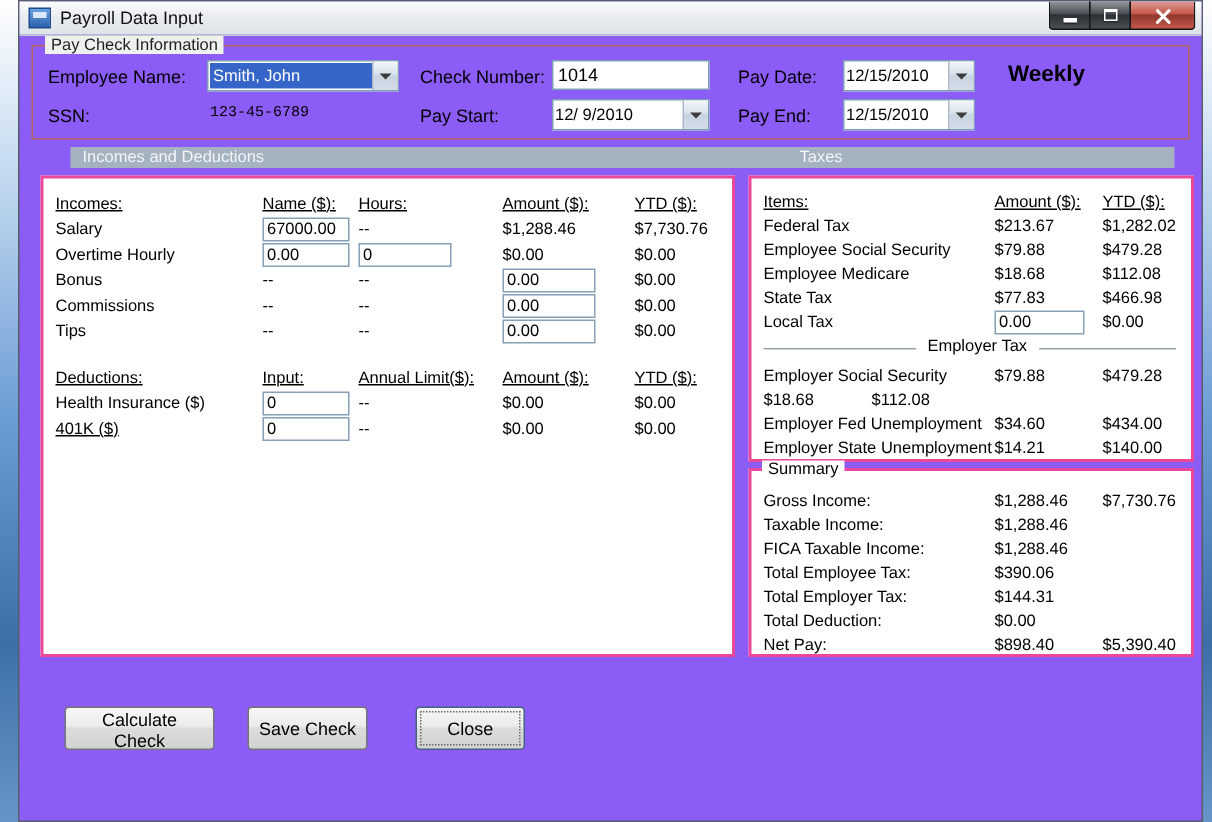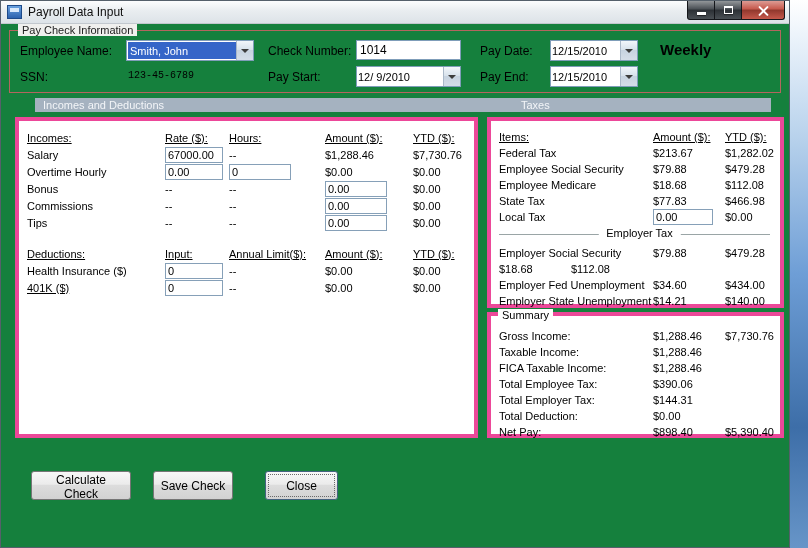--- a/index.html
+++ b/index.html
@@ -4,22 +4,22 @@
 <style>
   * { box-sizing: border-box; }
   html,body { margin:0; padding:0; }
   body {
     width:808px; height:548px; position:relative; overflow:hidden;
     font-family:"Liberation Sans", sans-serif; font-size:12px; color:#000;
     background:linear-gradient(180deg,#ffffff 0%,#e8f1fa 8%,#b8d2ec 25%,#6e9ed6 50%,#3d6ea8 78%,#6795c8 100%);
   }
   
   .window {
-    position:absolute; left:0; top:0; width:790px; height:548px;
-    background:#15803d; border:1px solid #55606b;
+    position:absolute; left:12px; top:0; width:790px; height:548px;
+    background:#8b5cf6; border:1px solid #55606b;
   }
   .titlebar {
     position:absolute; left:0; top:0; right:0; height:23px;
     background:linear-gradient(#fcfdfe,#e9edf0 45%,#dde3e8);
     border-bottom:1px solid #c2c8ce;
     display:flex; align-items:center; padding-left:6px;
   }
   .app-icon { width:15px; height:14px; position:relative;
     background:linear-gradient(#6aa2e0,#2b62ae); border:1px solid #1d4a8a; }
   .app-icon::after { content:""; position:absolute; left:2px; top:2px; right:2px; height:4px; background:#d9e9fb; }
@@ -71,21 +71,21 @@
   }
   .arr { width:0; height:0; border-left:4px solid transparent; border-right:4px solid transparent; border-top:4px solid #3c3c3c; }
   
   .band {
     position:absolute; left:8px; top:97px; width:736px; height:14px;
     background:var(--band,#a5b2c0); color:#f3f5f8; font-size:11px; line-height:14px;margin-left:26px;
   }
   .band-left  { position:absolute; left:8px;   top:0; }
   .band-right { position:absolute; left:486px; top:0; }
   
-  .panel { position:absolute; background:#fff; border:4px solid #ec4899; }
+  .panel { position:absolute; background:#fff; border:2px solid #ec4899; }
   .lp { padding:8px 0 0 8px; }
   .tp { padding:8px 0 0 8px; }
   .sp { padding:12px 0 0 8px; }
   .row { display:flex; align-items:center; height:17px; font-size:11px; white-space:nowrap; }
   .tp .row, .sp .row { height:16px; }
   .c1{width:138px}.c2{width:64px}.c3{width:96px}.c4{width:88px}.c5{flex:1}
   .t1{width:154px}.t2{width:72px}.t3{flex:1}
   .u { text-decoration:underline; }
   .gap { margin-top:14px; }
   .tbx {
@@ -171,21 +171,21 @@
   </div>
 
   <div class="band">
     <span class="band-left">Incomes and Deductions</span>
     <span class="band-right">Taxes</span>
   </div>
 
   <div class="panel lp" style="left:14px;top:116px;width:463px;height:321px">
     <div class="row">
       <span class="c1 u">Incomes:</span>
-      <span class="c2 u">Rate ($):</span>
+      <span class="c2 u">Name ($):</span>
       <span class="c3 u">Hours:</span>
       <span class="c4 u">Amount ($):</span>
       <span class="c5 u">YTD ($):</span>
     </div>
     <div class="row">
       <span class="c1">Salary</span>
       <span class="c2"><input class="tbx" style="width: 58px;" value="67000.00"></span>
       <span class="c3">--</span>
       <span class="c4">$1,288.46</span>
       <span class="c5">$7,730.76</span>

